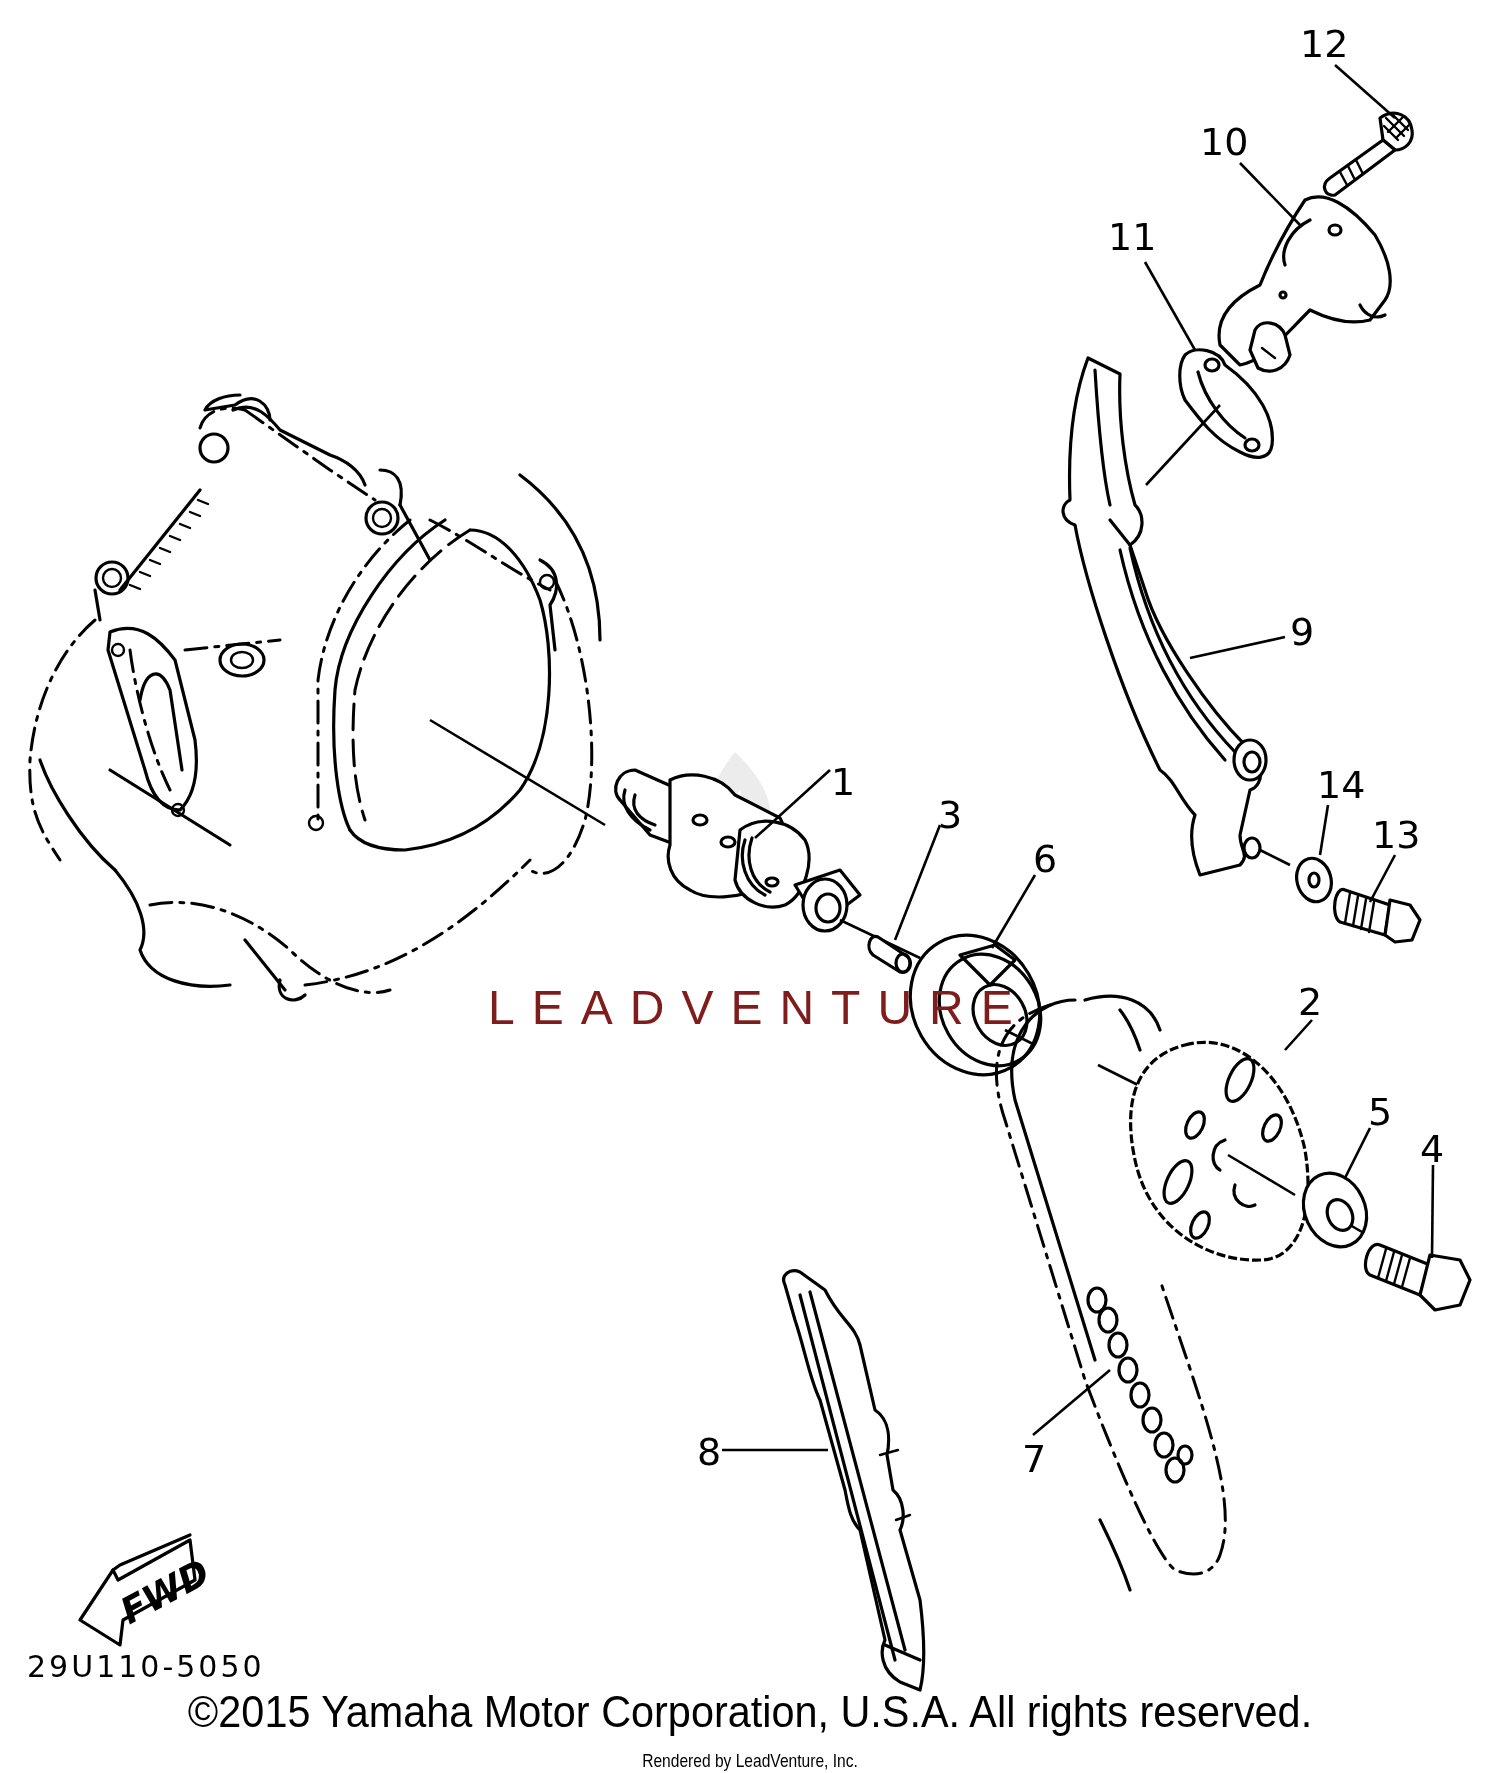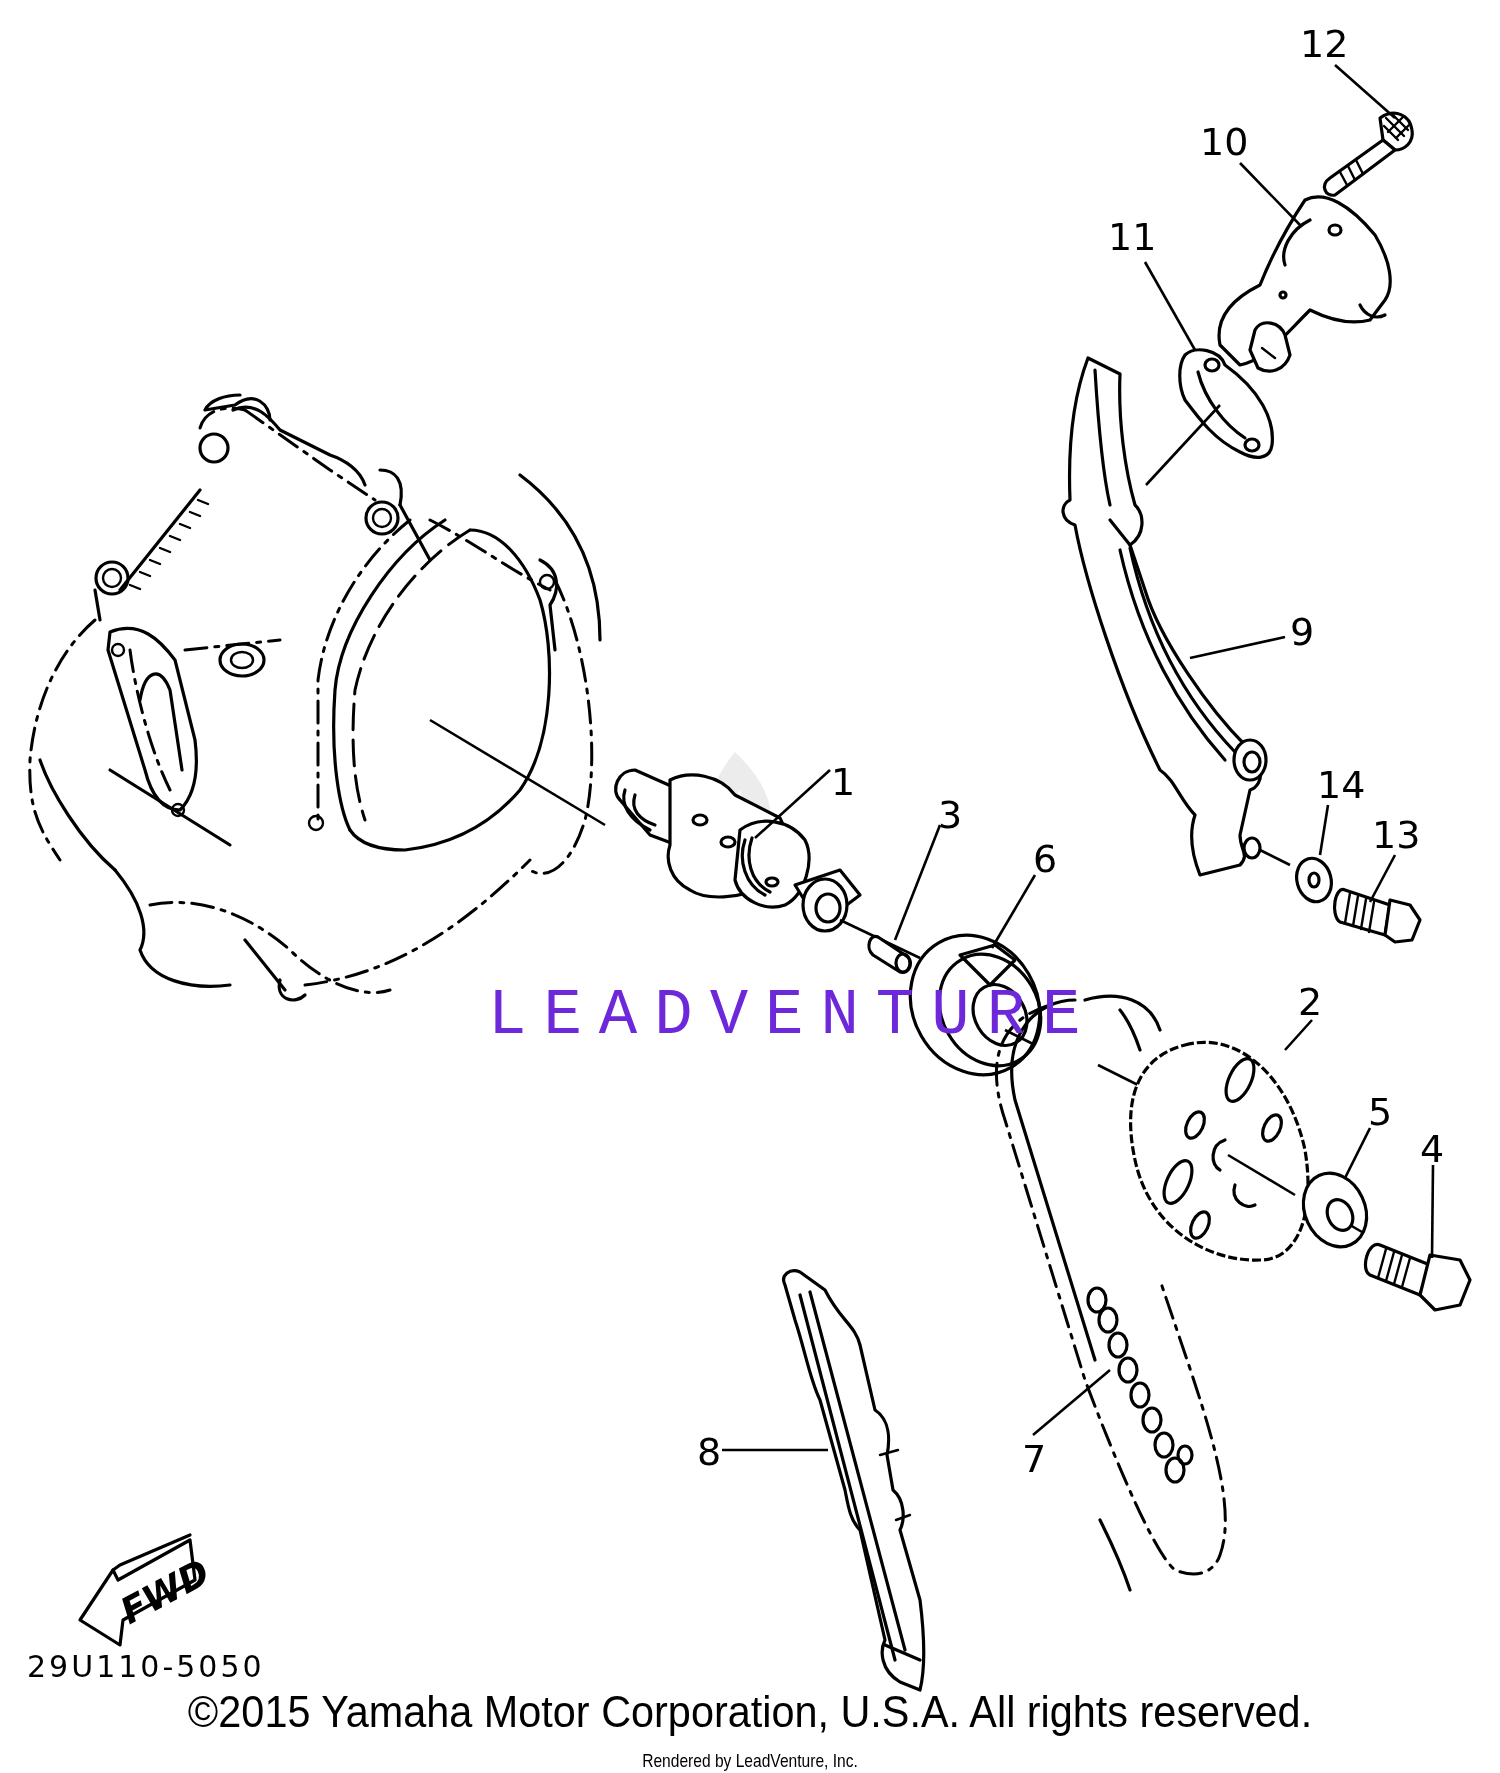--- a/index.html
+++ b/index.html
@@ -10,21 +10,21 @@
   .dash { fill: none; stroke: #000; stroke-width: 3; stroke-dasharray: 22 8 4 8; stroke-linecap: round; }
   .dash2 { fill: none; stroke: #000; stroke-width: 3; stroke-dasharray: 26 10; stroke-linecap: round; }
   .leader { fill: none; stroke: #000; stroke-width: 2.6; }
   .fillw { fill: #fff; stroke: #000; stroke-width: 3.2; stroke-linejoin: round; }
   .callout { font-family: "DejaVu Sans", sans-serif; font-size: 38px; font-weight: normal; fill: #000; }
   .flame { fill: #ececec; }
   .code { font-family: "DejaVu Sans", sans-serif; font-size: 30px; letter-spacing: 3px; fill: #000; }
   .fwd { font-family: "DejaVu Sans", sans-serif; font-size: 36px; font-weight: bold; font-style: italic; fill: #000; }
   .copyright { position: absolute; left: 0; width: 1500px; top: 1686px; text-align: center; font-family: "Liberation Sans", sans-serif; font-size: 45px; color: #000; transform: scaleX(0.92); transform-origin: center; }
   .rendered { position: absolute; left: 0; width: 1500px; top: 1750px; text-align: center; font-family: "Liberation Sans", sans-serif; font-size: 19px; color: #000; transform: scaleX(0.82); }
-  .wm-text { position: absolute; left: 488px; top: 980px; font-family: Liberation Mono, monospace; font-size: 64px; letter-spacing: 17px; color: #6d28d9; }
+  .wm-text { position: absolute; left: 488px; top: 980px; font-family: Liberation Sans, sans-serif; font-size: 48px; letter-spacing: 17px; color: #7f1d1d; }
 </style>
 </head>
 <body>
 
 <svg id="diagram" viewBox="0 0 1500 1773" xmlns="http://www.w3.org/2000/svg">
 
   <g>
     <path class="flame" d="M735 752 C705 790 700 820 722 845 C712 820 730 805 740 790 C745 815 760 825 757 850 C780 825 775 790 735 752 Z"></path>
     <path class="flame" d="M700 862 L790 862 L760 890 L745 890 Z"></path>
   </g>

